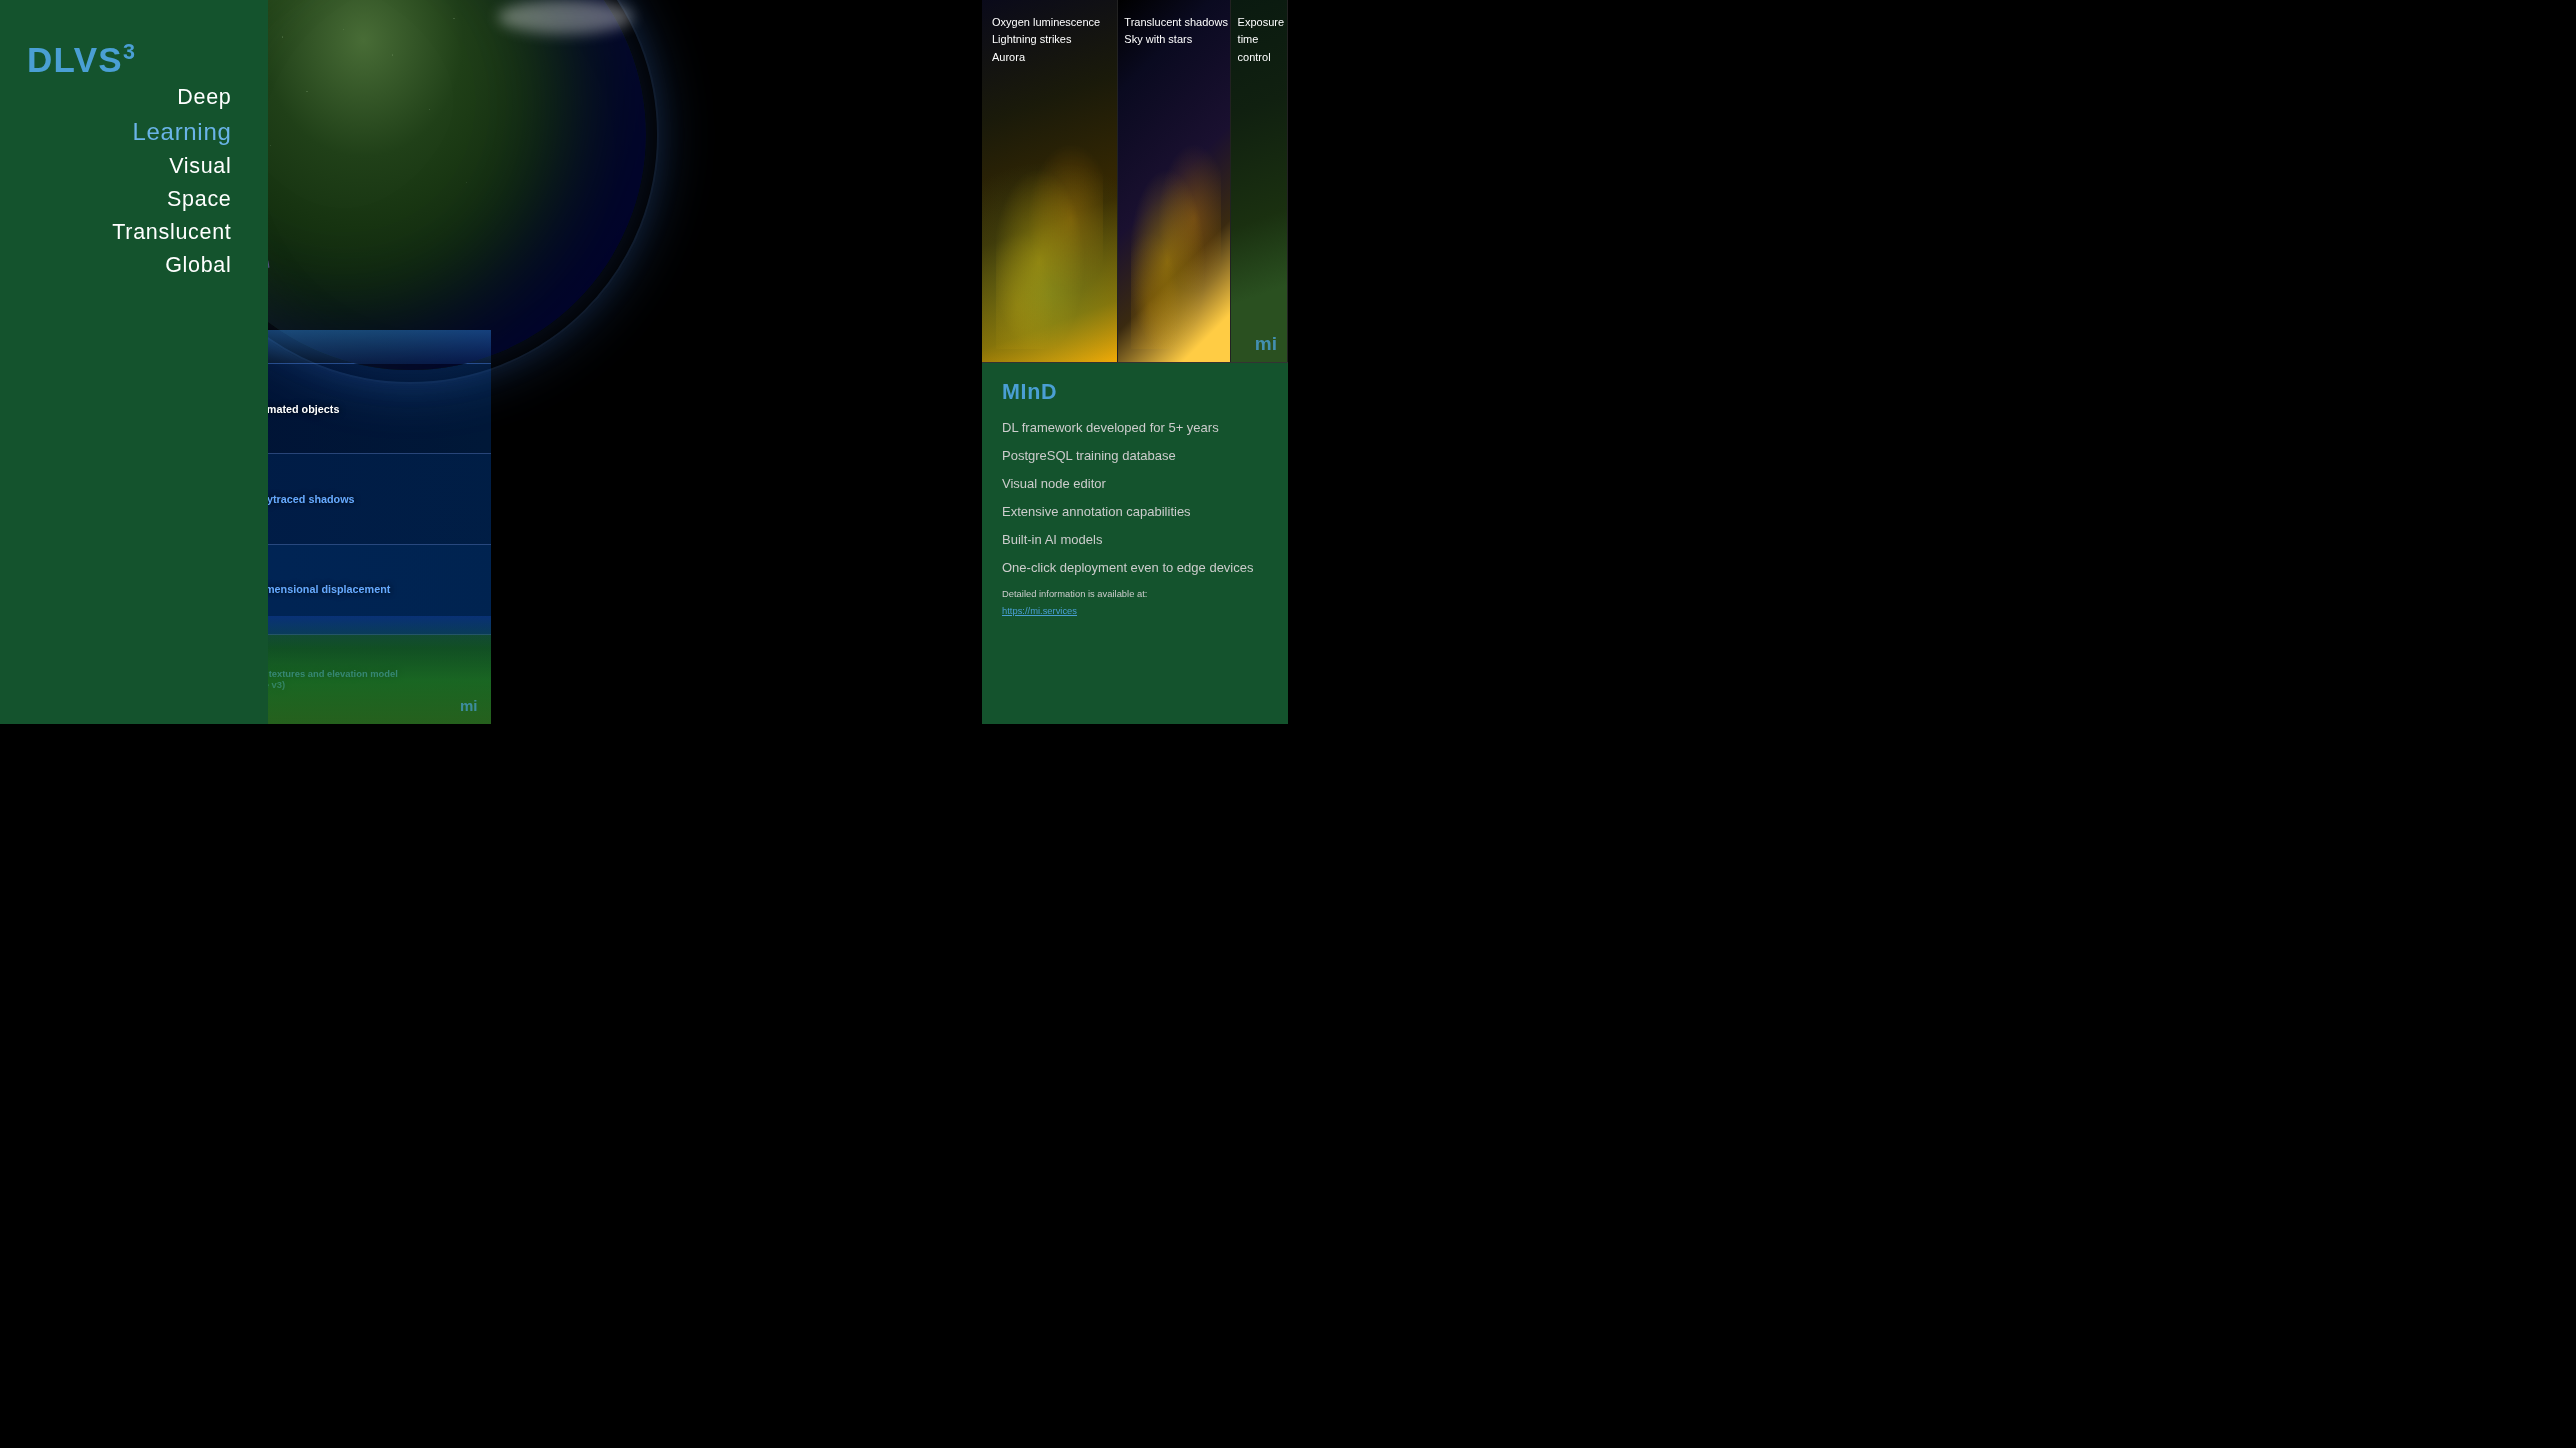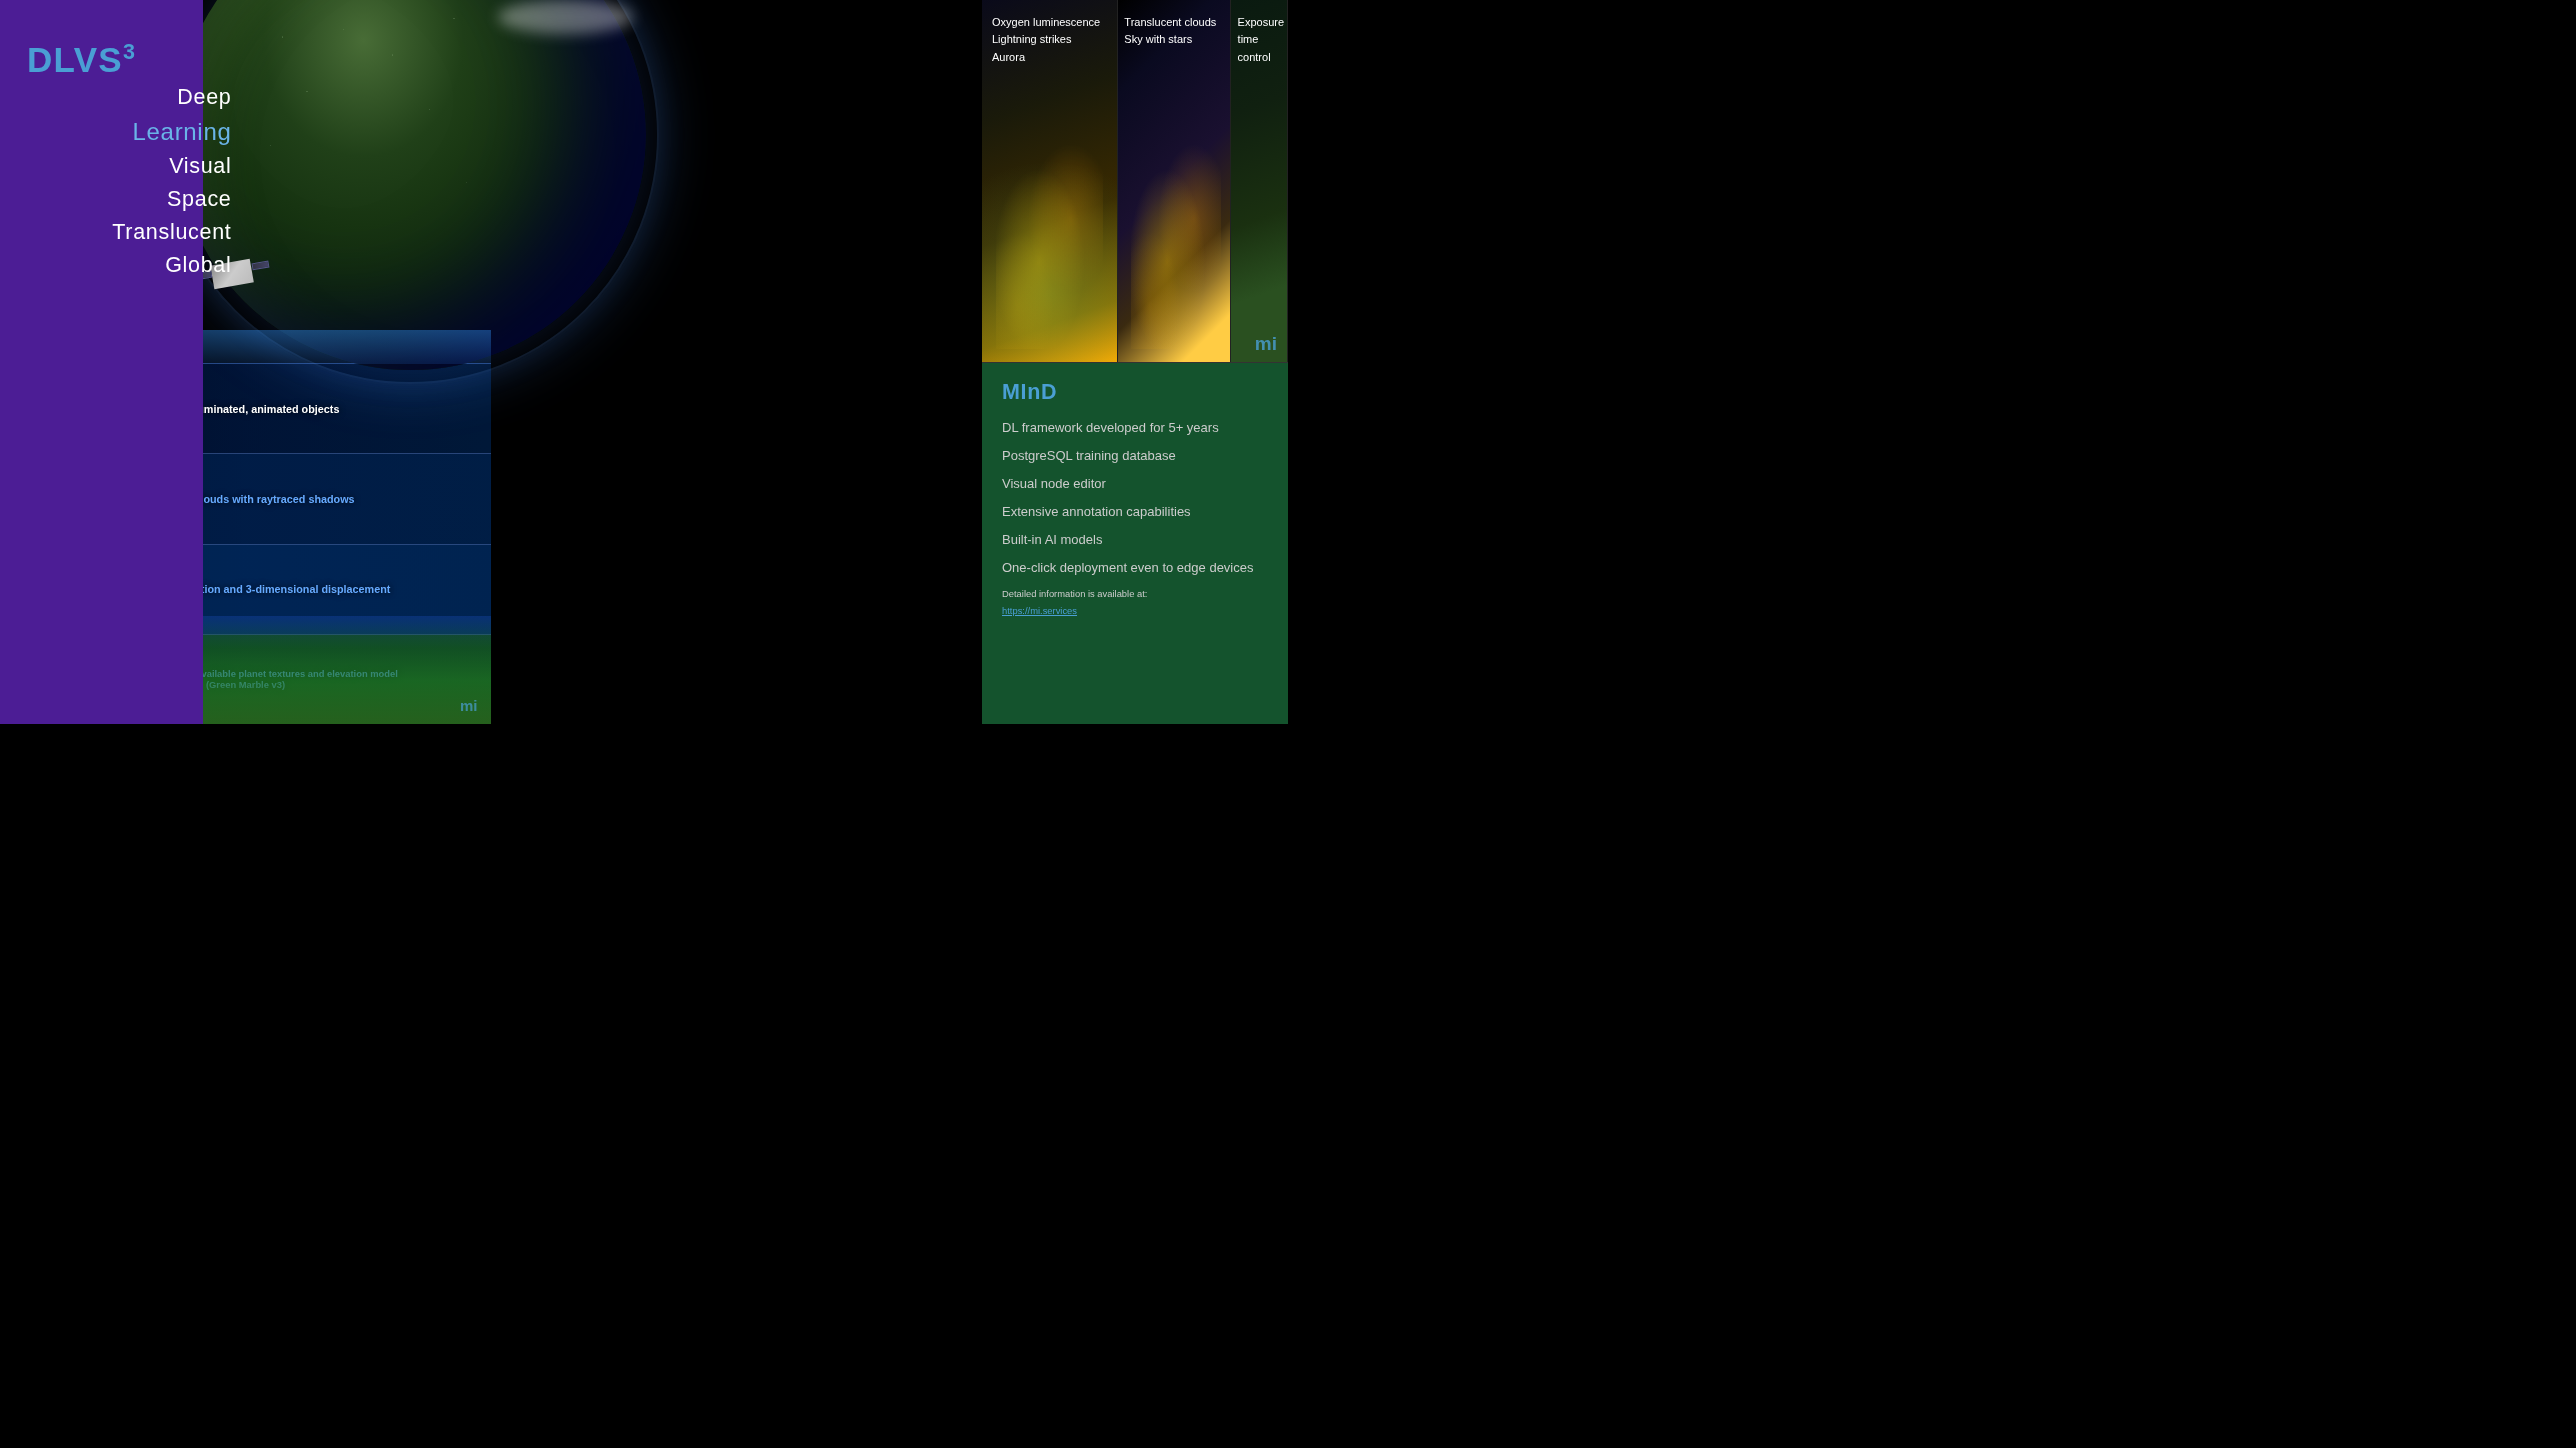--- a/index.html
+++ b/index.html
@@ -16,23 +16,23 @@
     
     .main-container {
       width: 100%;
       height: 100%;
       display: flex;
       position: relative;
     }
 
     
     .left-panel {
-      width: 203px;
+      width: 268px;
       height: 100%;
-      background: #4c1d95;
+      background: #14532d;
       position: relative;
       flex-shrink: 0;
       z-index: 10;
     }
 
     .logo-area {
       padding: 40px 20px 20px 27px;
     }
 
     .logo-text {
@@ -480,21 +480,21 @@
         <div class="panel-label">
           <span style="white-space:pre-line">Oxygen luminescence
 Lightning strikes
 Aurora</span>
         </div>
       </div>
 
       <div class="image-panel panel-2">
         <div class="city-lights"></div>
         <div class="panel-label">
-          <span style="white-space:pre-line">Translucent clouds
+          <span style="white-space:pre-line">Translucent shadows
 Sky with stars</span>
         </div>
       </div>
 
 
       <div class="image-panel panel-4">
         <div class="mi-logo-top-right">mi</div>
         <div class="panel-label">
           <span style="white-space:pre-line">Exposure time control</span>
         </div>

